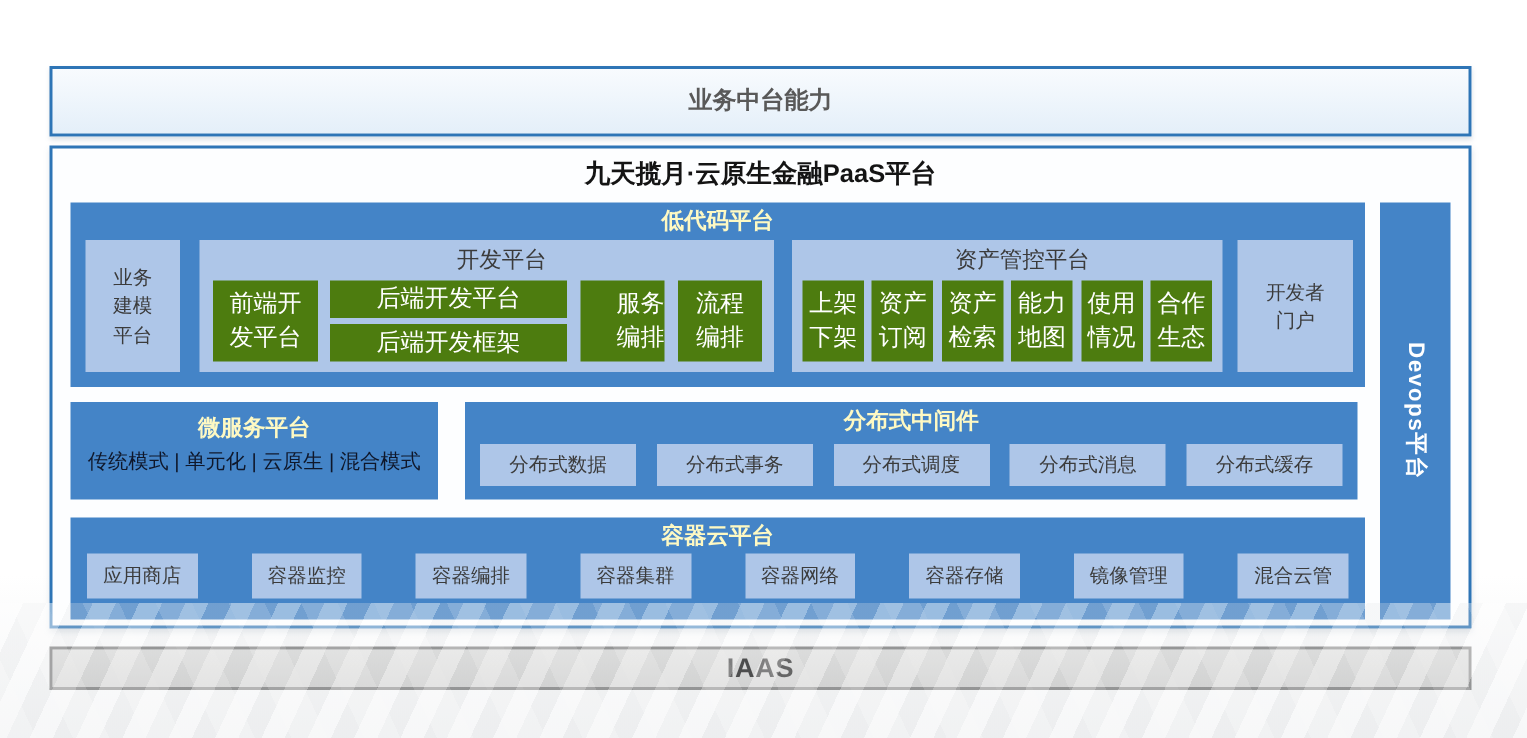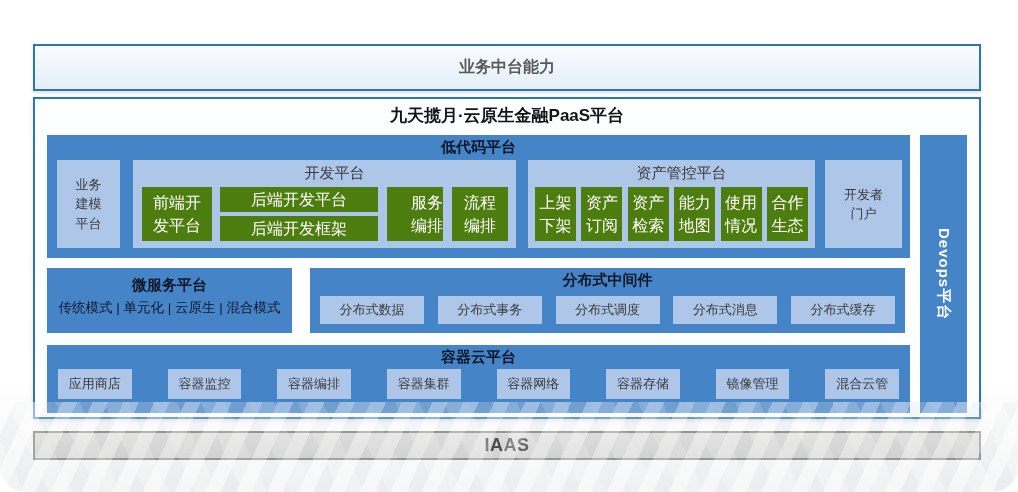--- a/index.html
+++ b/index.html
@@ -1,21 +1,20 @@
 <!DOCTYPE html>
 <html><head>
 <meta charset="utf-8">
 <style>
   * { margin: 0; padding: 0; box-sizing: border-box; }
   html,body { background:#fff; }
   body { font-family: "Liberation Sans", "DejaVu Sans", sans-serif; }
   .canvas {
     position: relative; width: 1018px; height: 492px; overflow: hidden;
     background: linear-gradient(180deg, #ffffff 0%, #ffffff 78%, #f0f1f2 100%);
-    border-radius: 26px;
   }
   
   .canvas::after {
     content:""; position:absolute; left:0; right:0; bottom:0; height:90px; pointer-events:none;
     background:
       repeating-linear-gradient(115deg, rgba(255,255,255,0.8) 0 14px, rgba(230,232,234,0.35) 14px 28px),
       repeating-linear-gradient(65deg, rgba(255,255,255,0.5) 0 22px, rgba(226,228,230,0.25) 22px 44px);
     opacity:.55;
   }
   .pre { white-space: pre-line; }
@@ -36,21 +35,21 @@
     box-shadow: 0 2px 4px rgba(120,140,160,0.25);
   }
   .paas-title {
     position:absolute; left:0; top:5px; width:100%; text-align:center;
     font-size:17px; font-weight:bold; color:#141414;
   }
 
   .bluebox { position:absolute; background:#4484C7; }
   .bluebox .box-title {
     position:absolute; left:0; top:3px; width:100%; text-align:center;
-    color:#0f172a; font-weight:bold; font-size:15px;
+    color:#fef9c3; font-weight:bold; font-size:15px;
   }
   .lightpanel { position:absolute; background:#AEC6E8; }
   .lightpanel .panel-title {
     position:absolute; left:0; top:4px; width:100%; text-align:center;
     color:#3b3b3b; font-size:15px;padding-left:20px;
   }
   .lightcell {
     background:#AEC6E8; color:#3b3b3b; font-size:13px;
     display:flex; align-items:center; justify-content:center; text-align:center;
   }

